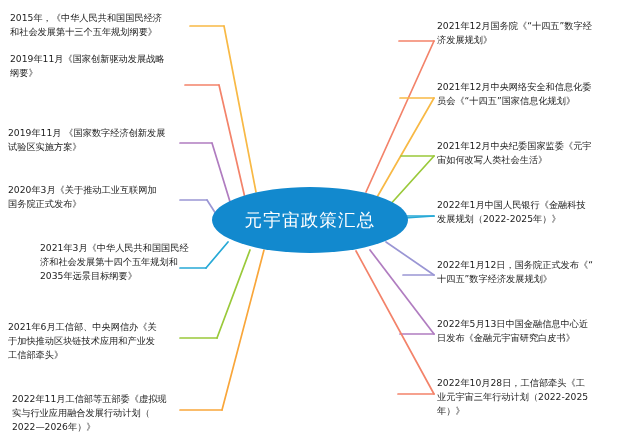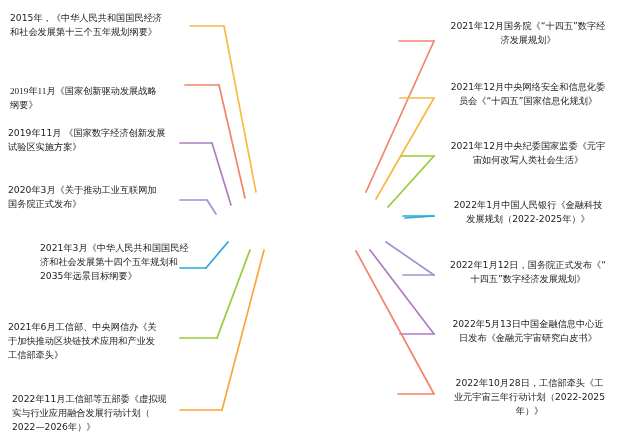--- a/index.html
+++ b/index.html
@@ -33,21 +33,21 @@
     color: #1b1b1b;
     font-family: "DejaVu Sans", "Liberation Sans", sans-serif;
     letter-spacing: 0px;
     white-space: pre-line;
     font-weight: 500;
   }
   .node-label.left {
     text-align: left;
   }
   .node-label.right {
-    text-align: center;
+    text-align: left;
   }
   #center-node {
     position: absolute;
     display: flex;
     align-items: center;
     justify-content: center;
     border-radius: 50%;
     box-sizing: border-box;
   }
   #center-node-label {
@@ -120,25 +120,28 @@
           <line x1="400" y1="334" x2="434" y2="334" stroke="#b07cc0" stroke-width="1.7" stroke-linecap="round"></line>
           <line x1="434" y1="334" x2="370" y2="250" stroke="#b07cc0" stroke-width="1.7" stroke-linecap="round"></line>
         </g>
         <g>
           <line x1="398" y1="394" x2="434" y2="394" stroke="#f3836a" stroke-width="1.7" stroke-linecap="round"></line>
           <line x1="434" y1="394" x2="356" y2="251" stroke="#f3836a" stroke-width="1.7" stroke-linecap="round"></line>
         </g>
       </g>
   </svg>
 
+  <div id="center-node" style="left: 212px; top: 187px; width: 196px; height: 66px; background: rgb(18, 137, 206);">
+    <span id="center-node-label" style="color: rgb(255, 255, 255);">元宇宙政策汇总</span>
+  </div>
 
   <div id="left-labels">
       <div class="node-label left" style="left: 10px; top: 11px; width: 186px;">2015年，《中华人民共和国国民经济
 和社会发展第十三个五年规划纲要》</div>
-      <div class="node-label left" style="left: 10px; top: 84px; width: 186px; font-family: Liberation Serif, serif;"> 2019年11月《国家创新驱动发展战略
+      <div class="node-label left" style="left: 10px; top: 52px; width: 186px;"> 2019年11月《国家创新驱动发展战略
 纲要》</div>
       <div class="node-label left" style="left: 8px; top: 126px; width: 190px;">2019年11月 《国家数字经济创新发展
 试验区实施方案》</div>
       <div class="node-label left" style="left: 8px; top: 183px; width: 190px;">2020年3月《关于推动工业互联网加
 国务院正式发布》</div>
       <div class="node-label left" style="left: 8px; top: 241px; width: 192px; margin-left: 32px;"> 2021年3月《中华人民共和国国民经
 济和社会发展第十四个五年规划和
 2035年远景目标纲要》</div>
       <div class="node-label left" style="left: 8px; top: 320px; width: 192px;">2021年6月工信部、中央网信办《关
 于加快推动区块链技术应用和产业发

